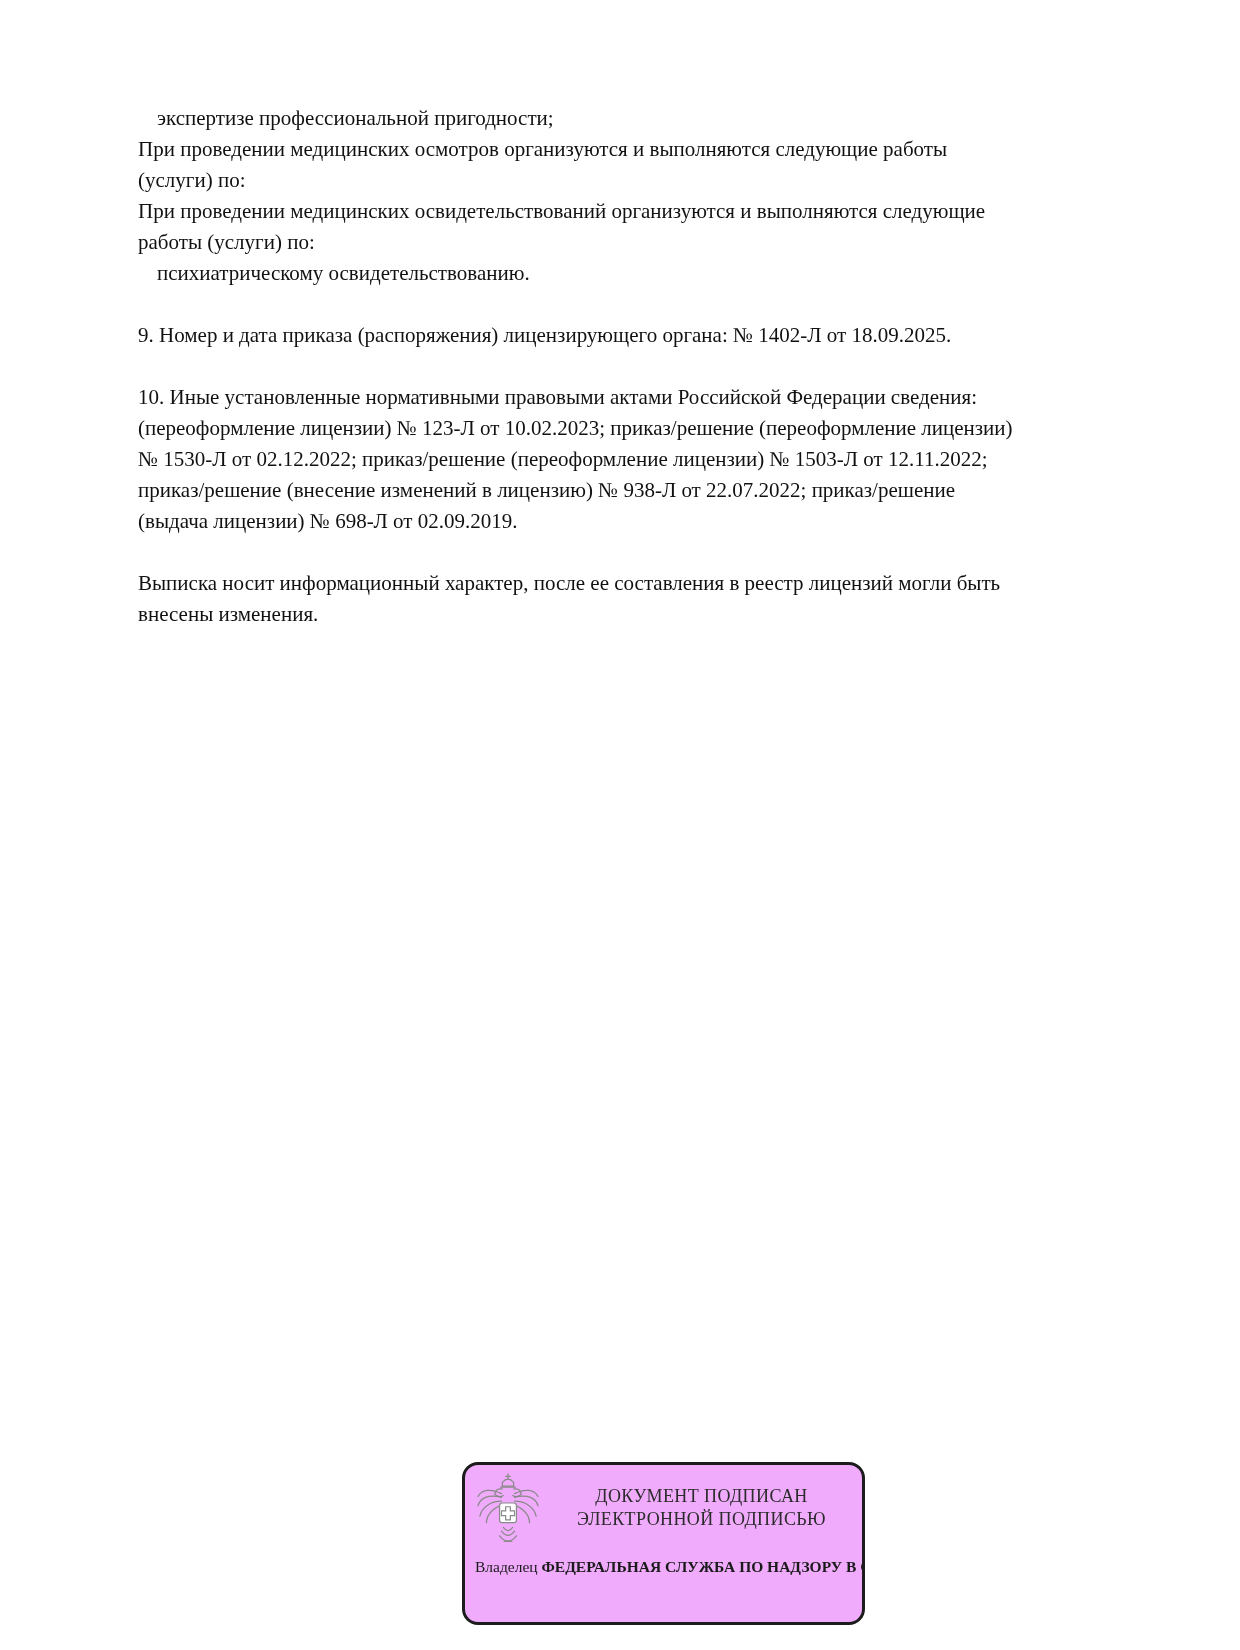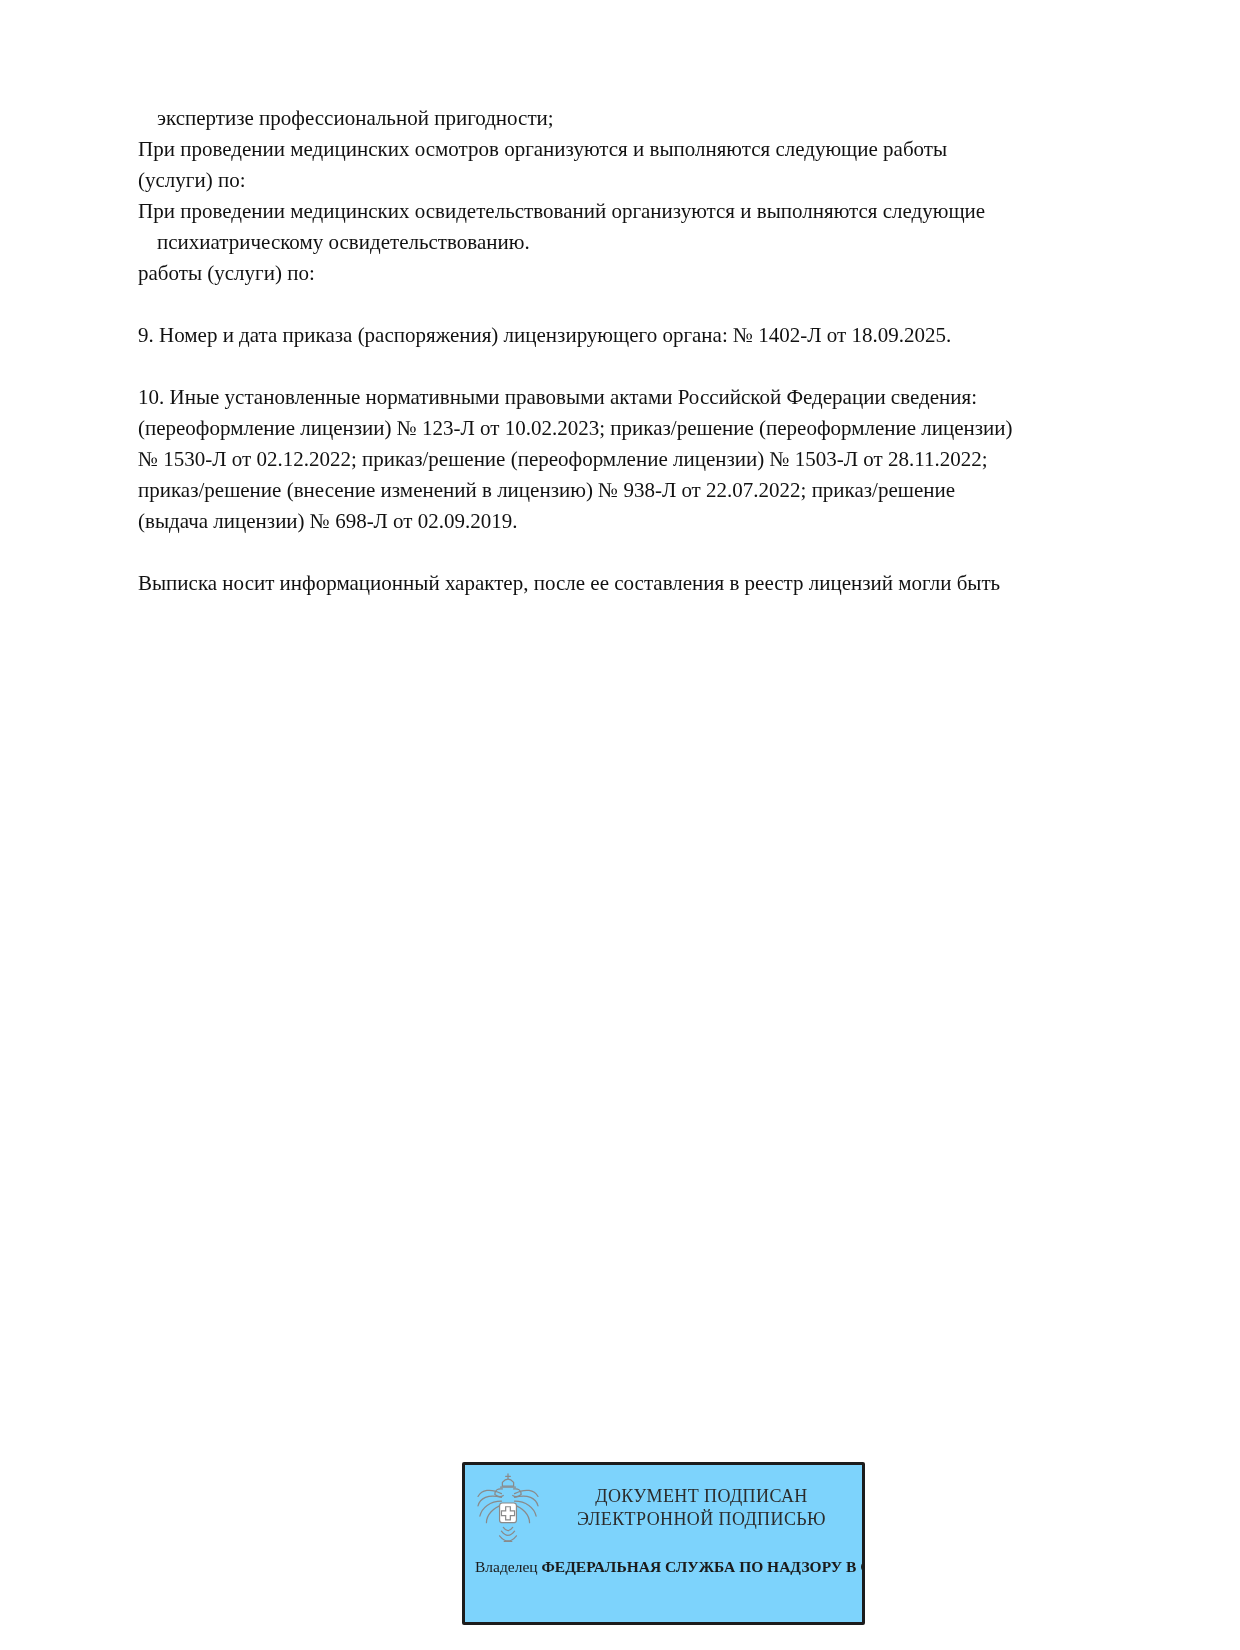--- a/index.html
+++ b/index.html
@@ -27,23 +27,23 @@
   }
   .doc-line.indent { padding-left: 19px; }
   
   .stamp {
     position: absolute;
     left: 462px;
     top: 1462px;
     width: 403px;
     height: 163px;
     border: 3px solid #1c1c1c;
-    border-radius: 2px;
+    border-radius: 16px;
     box-sizing: border-box;
-    background: #7dd3fc;
+    background: #f0abfc;
   }
   .stamp-emblem {
     position: absolute;
     left: 10px;
     top: 8px;
     width: 66px;
     height: 75px;
   }
   .stamp-title {
     position: absolute;
@@ -76,38 +76,39 @@
 
 <div class="page">
 
   <div class="doc">
 
     <div class="para">
       <div class="doc-line indent">экспертизе профессиональной пригодности;</div>
       <div class="doc-line">При проведении медицинских осмотров организуются и выполняются следующие работы</div>
       <div class="doc-line">(услуги) по:</div>
       <div class="doc-line">При проведении медицинских освидетельствований организуются и выполняются следующие</div>
+      <div class="doc-line">работы (услуги) по:</div>
       <div class="doc-line indent">психиатрическому освидетельствованию.</div>
-      <div class="doc-line">работы (услуги) по:</div>
     </div>
 
     <div class="para">
       <div class="doc-line">9. Номер и дата приказа (распоряжения) лицензирующего органа: № 1402-Л от 18.09.2025.</div>
     </div>
 
     <div class="para">
       <div class="doc-line">10. Иные установленные нормативными правовыми актами Российской Федерации сведения:</div>
       <div class="doc-line">(переоформление лицензии) № 123-Л от 10.02.2023; приказ/решение (переоформление лицензии)</div>
-      <div class="doc-line">№ 1530-Л от 02.12.2022; приказ/решение (переоформление лицензии) № 1503-Л от 28.11.2022;</div>
+      <div class="doc-line">№ 1530-Л от 02.12.2022; приказ/решение (переоформление лицензии) № 1503-Л от 12.11.2022;</div>
       <div class="doc-line">приказ/решение (внесение изменений в лицензию) № 938-Л от 22.07.2022; приказ/решение</div>
       <div class="doc-line">(выдача лицензии) № 698-Л от 02.09.2019.</div>
     </div>
 
     <div class="para">
       <div class="doc-line">Выписка носит информационный характер, после ее составления в реестр лицензий могли быть</div>
+      <div class="doc-line">внесены изменения.</div>
     </div>
 
   </div>
 
   <div class="stamp">
 
     <svg class="stamp-emblem" viewBox="0 0 70 80" fill="none" stroke="#8a8a8a" stroke-width="1.3" stroke-linecap="round">
 
       <path d="M35 1 v5 M32.5 3.5 h5"></path>
 

